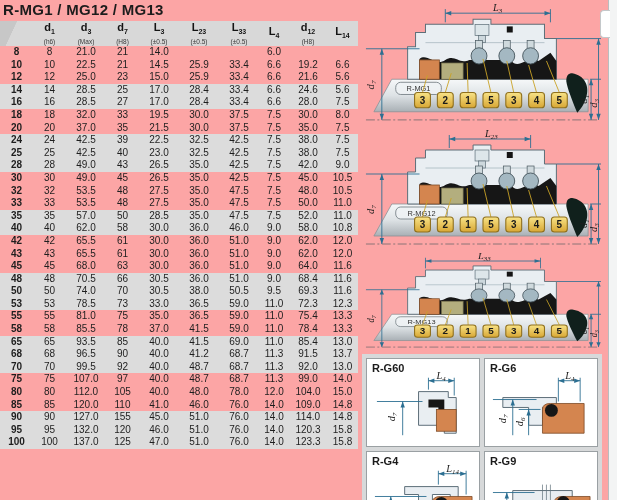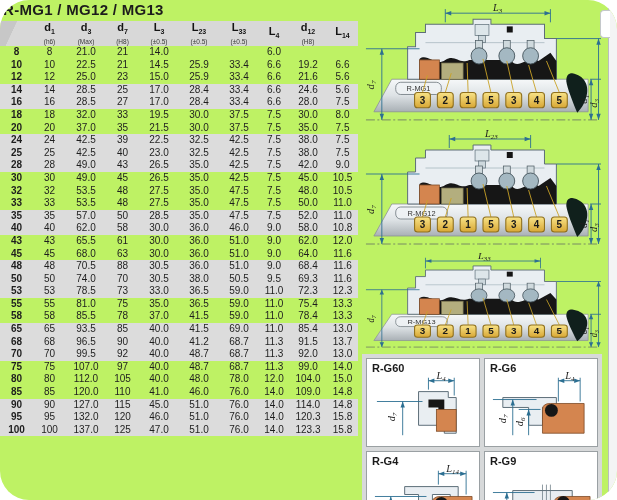--- a/index.html
+++ b/index.html
@@ -1,17 +1,17 @@
 <!DOCTYPE html>
 <html><head>
 <meta charset="utf-8">
 <style>
   html,body{margin:0;padding:0;background:#fff;}
-  .page{position:relative;width:617px;height:500px;background:#bef264;overflow:hidden;
-        font-family:"Liberation Sans",sans-serif;border-radius:29px;}
+  .page{position:relative;width:617px;height:500px;background:#fca5a5;overflow:hidden;
+        font-family:"Liberation Sans",sans-serif;}
 
   
   .title{position:absolute;left:3px;top:1px;font-size:15px;font-weight:bold;color:#1c1c1c;
          letter-spacing:0.3px;white-space:nowrap;}
 
   
   .spec{position:absolute;left:0;top:21px;width:358px;}
   table{border-collapse:collapse;table-layout:fixed;width:358px;}
   thead th{background:#d8d8d8;height:25px;padding:0;vertical-align:middle;text-align:center;}
   thead th.diag{background:linear-gradient(115deg,#c7c7c7 38%,#d8d8d8 39%);}
@@ -294,20 +294,32 @@
             <td>62.0</td>
             <td>58</td>
             <td>30.0</td>
             <td>36.0</td>
             <td>46.0</td>
             <td>9.0</td>
             <td>58.0</td>
             <td>10.8</td>
           </tr>
           <tr>
+            <td>42</td>
+            <td>42</td>
+            <td>65.5</td>
+            <td>61</td>
+            <td>30.0</td>
+            <td>36.0</td>
+            <td>51.0</td>
+            <td>9.0</td>
+            <td>62.0</td>
+            <td>12.0</td>
+          </tr>
+          <tr>
             <td>43</td>
             <td>43</td>
             <td>65.5</td>
             <td>61</td>
             <td>30.0</td>
             <td>36.0</td>
             <td>51.0</td>
             <td>9.0</td>
             <td>62.0</td>
             <td>12.0</td>
@@ -321,21 +333,21 @@
             <td>36.0</td>
             <td>51.0</td>
             <td>9.0</td>
             <td>64.0</td>
             <td>11.6</td>
           </tr>
           <tr class="band">
             <td>48</td>
             <td>48</td>
             <td>70.5</td>
-            <td>88</td>
+            <td>66</td>
             <td>30.5</td>
             <td>36.0</td>
             <td>51.0</td>
             <td>9.0</td>
             <td>68.4</td>
             <td>11.6</td>
           </tr>
           <tr class="band">
             <td>50</td>
             <td>50</td>
@@ -453,21 +465,21 @@
             <td>46.0</td>
             <td>76.0</td>
             <td>14.0</td>
             <td>109.0</td>
             <td>14.8</td>
           </tr>
           <tr class="band">
             <td>90</td>
             <td>90</td>
             <td>127.0</td>
-            <td>115</td>
+            <td>155</td>
             <td>45.0</td>
             <td>51.0</td>
             <td>76.0</td>
             <td>14.0</td>
             <td>114.0</td>
             <td>14.8</td>
           </tr>
           <tr class="band">
             <td>95</td>
             <td>95</td>

